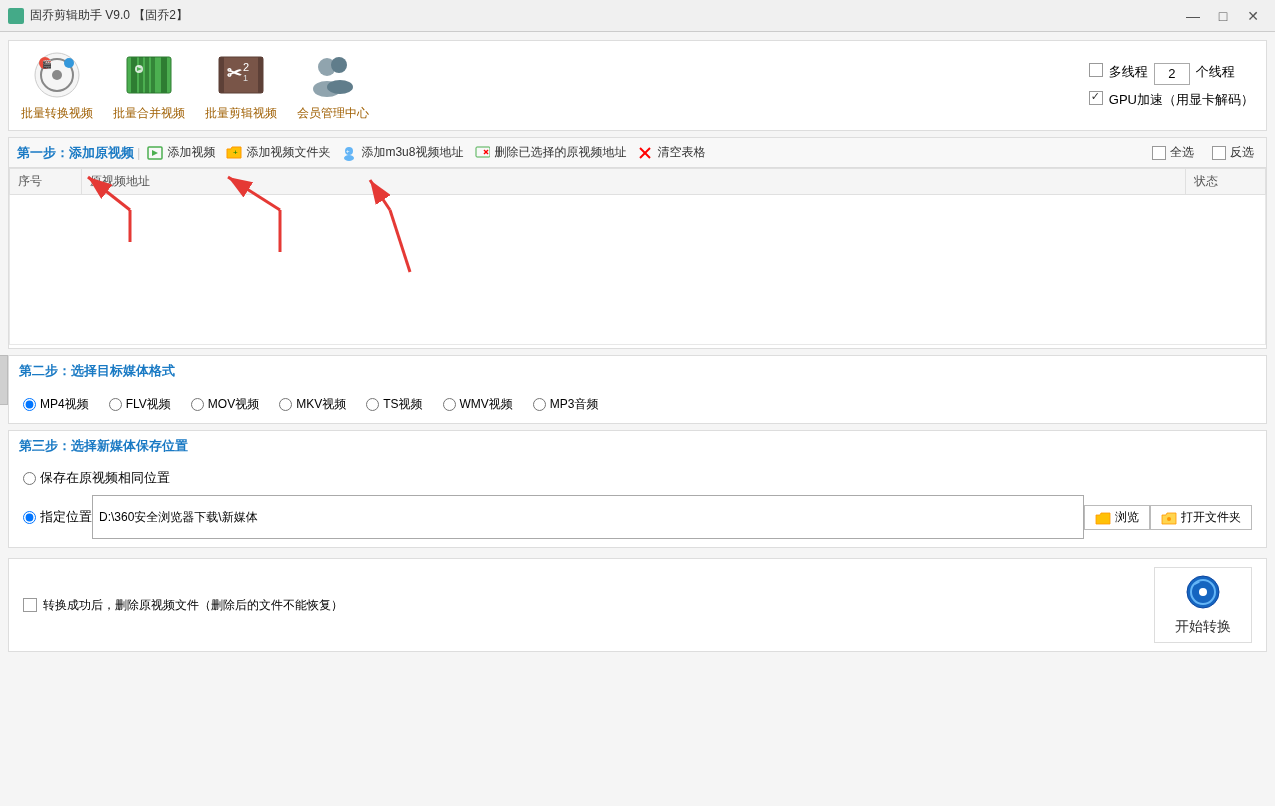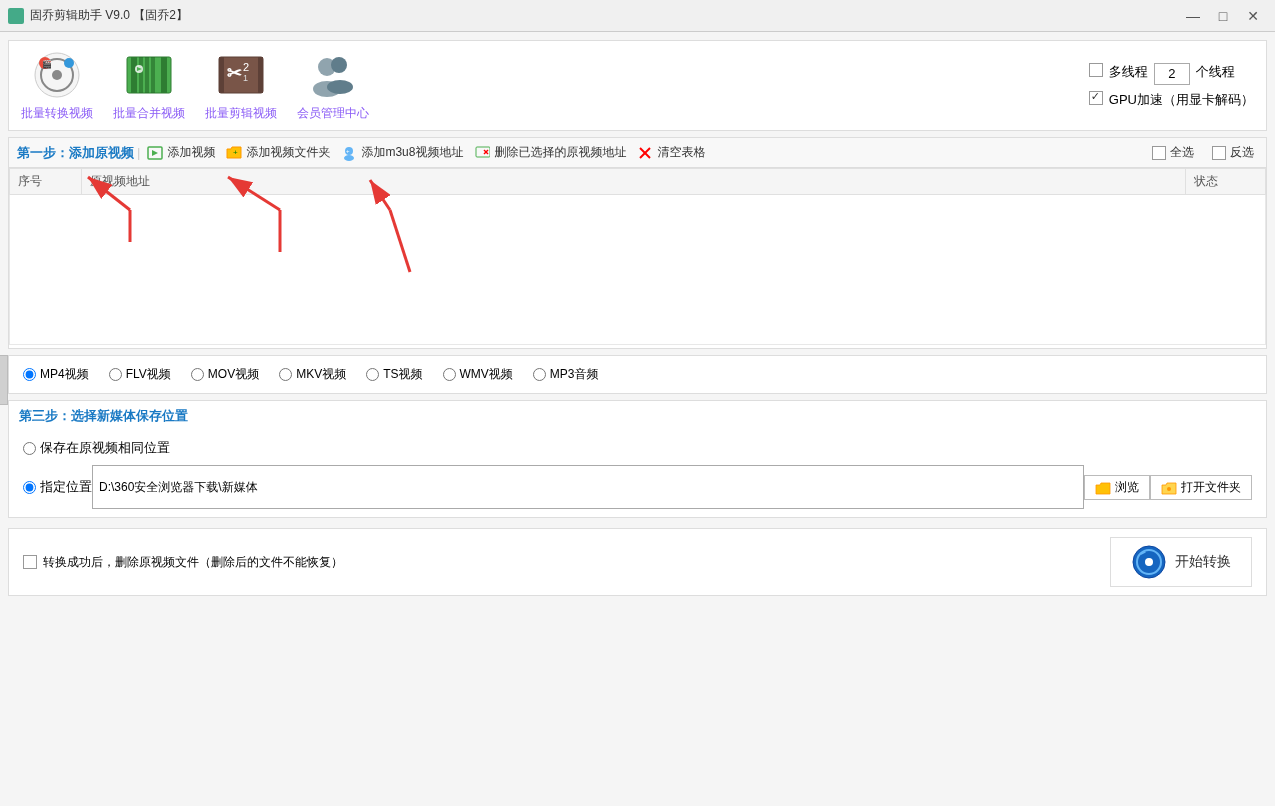--- a/index.html
+++ b/index.html
@@ -80,21 +80,21 @@
     .tool-icon {
       width: 52px;
       height: 52px;
       display: flex;
       align-items: center;
       justify-content: center;
       margin-bottom: 4px;
     }
     .tool-label {
       font-size: 12px;
-      color: #8b5cf6;
+      color: #a16207;
       text-align: center;
     }
 
     
     .settings-panel {
       margin-left: auto;
       display: flex;
       flex-direction: column;
       gap: 6px;
     }
@@ -263,20 +263,21 @@
       margin-left: auto;
       display: flex;
       align-items: center;
       gap: 8px;
       padding: 6px 20px;
       background: white;
       border: 1px solid #ddd;
       cursor: pointer;
       font-size: 14px;
       color: #333;
+      flex-direction: column;
     }
 
     
     .arrows-overlay {
       position: absolute;
       top: 0;
       left: 0;
       pointer-events: none;
     }
 
@@ -447,20 +448,21 @@
           </thead>
           <tbody id="file-table-body">
           </tbody>
         </table>
 
         <div style="height: 150px; border: 1px solid #e8e8e8; border-top: none;"></div>
       </div>
     </div>
 
     <div class="step-section">
+      <div class="step-header">第二步：选择目标媒体格式</div>
       <div class="format-section">
         <label class="radio-group">
           <input type="radio" name="format" checked="" style="">
           <span class="radio-label">MP4视频</span>
         </label>
         <label class="radio-group">
           <input type="radio" name="format" style="">
           <span class="radio-label">FLV视频</span>
         </label>
         <label class="radio-group">

